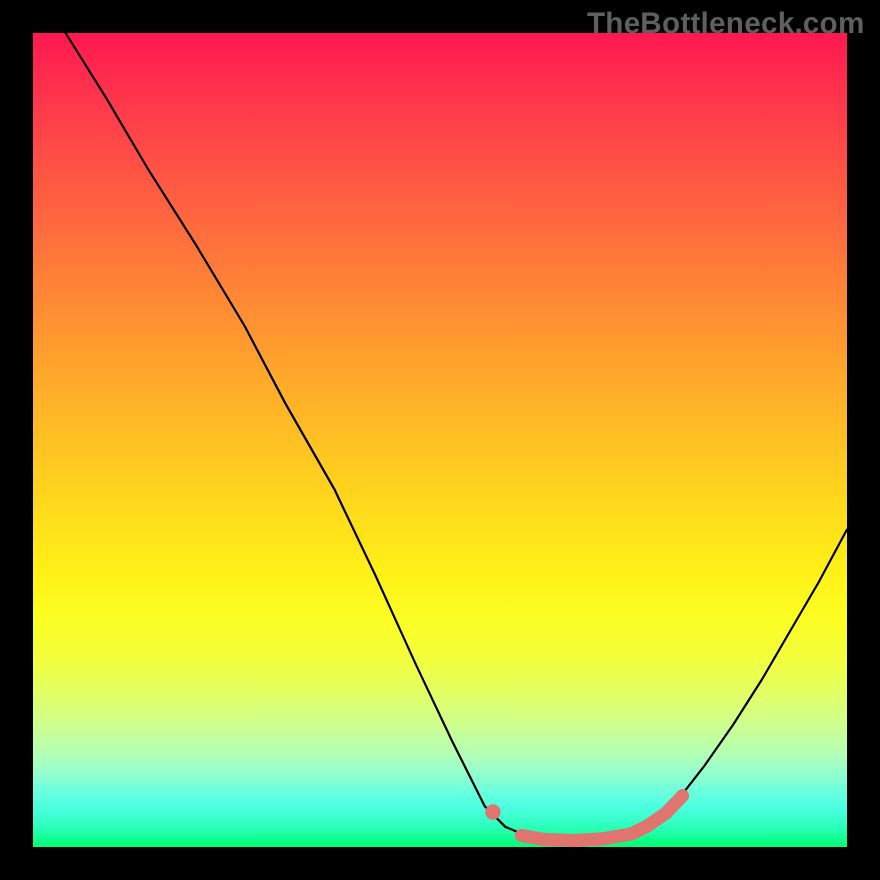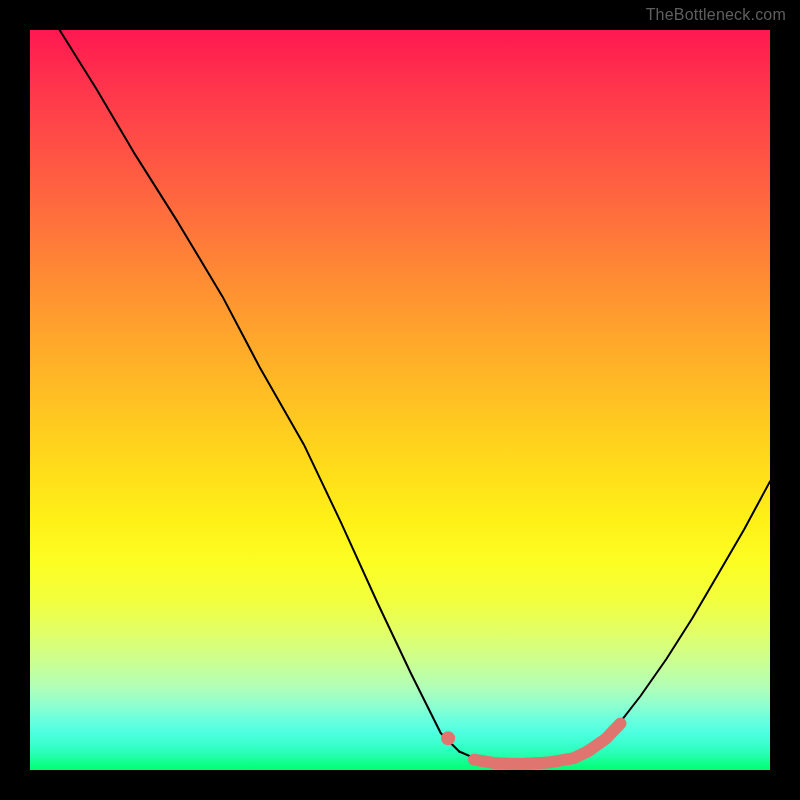--- a/index.html
+++ b/index.html
@@ -8,22 +8,22 @@
     position: relative;
     width: 800px;
     height: 800px;
     background: #000;
   }
   .watermark {
     position: absolute;
     top: 6px;
     right: 14px;
     font-family: Arial, Helvetica, sans-serif;
-    font-size: 16px;
-    font-weight: 400;
+    font-size: 27px;
+    font-weight: 700;
     color: #605f5f;
     letter-spacing: 0.2px;
   }
   .plot {
     position: absolute;
     left: 30px;
     top: 30px;
     width: 740px;
     height: 740px;
     overflow: hidden;

